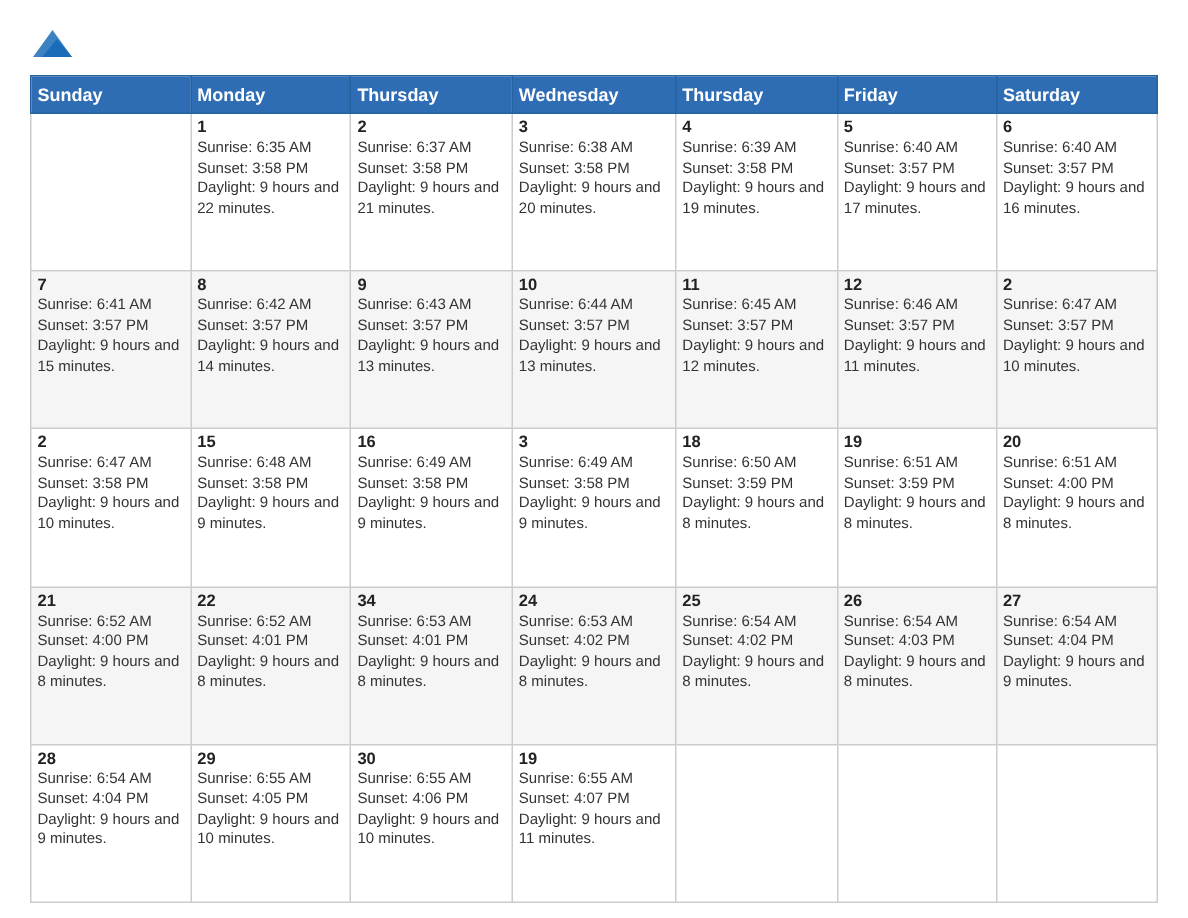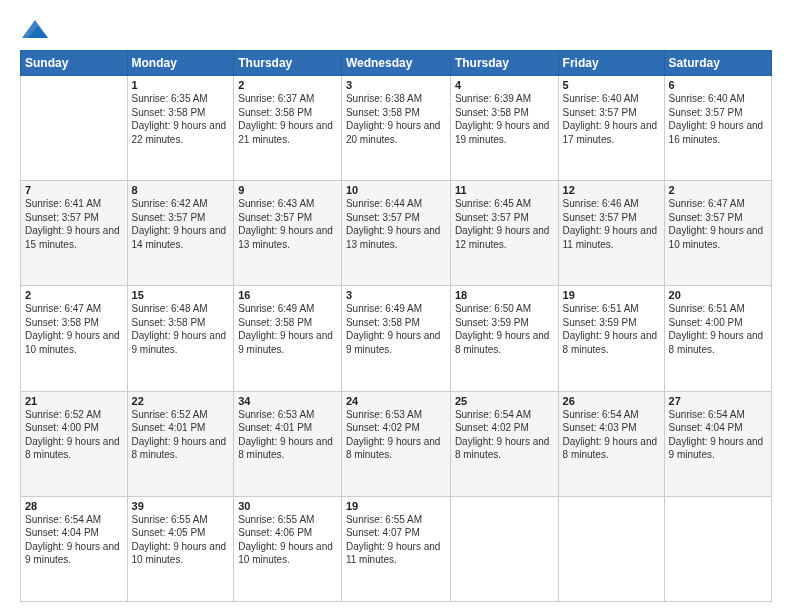--- a/index.html
+++ b/index.html
@@ -253,21 +253,21 @@
             <span class="day-number">27</span>
             <div class="day-info">Sunrise: 6:54 AM<br>Sunset: 4:04 PM<br>Daylight: 9 hours and 9 minutes.</div>
           </td>
         </tr>
         <tr>
           <td>
             <span class="day-number">28</span>
             <div class="day-info">Sunrise: 6:54 AM<br>Sunset: 4:04 PM<br>Daylight: 9 hours and 9 minutes.</div>
           </td>
           <td>
-            <span class="day-number">39</span>
+            <span class="day-number">29</span>
             <div class="day-info">Sunrise: 6:55 AM<br>Sunset: 4:05 PM<br>Daylight: 9 hours and 10 minutes.</div>
           </td>
           <td>
             <span class="day-number">30</span>
             <div class="day-info">Sunrise: 6:55 AM<br>Sunset: 4:06 PM<br>Daylight: 9 hours and 10 minutes.</div>
           </td>
           <td>
             <span class="day-number">19</span>
             <div class="day-info">Sunrise: 6:55 AM<br>Sunset: 4:07 PM<br>Daylight: 9 hours and 11 minutes.</div>
           </td>

